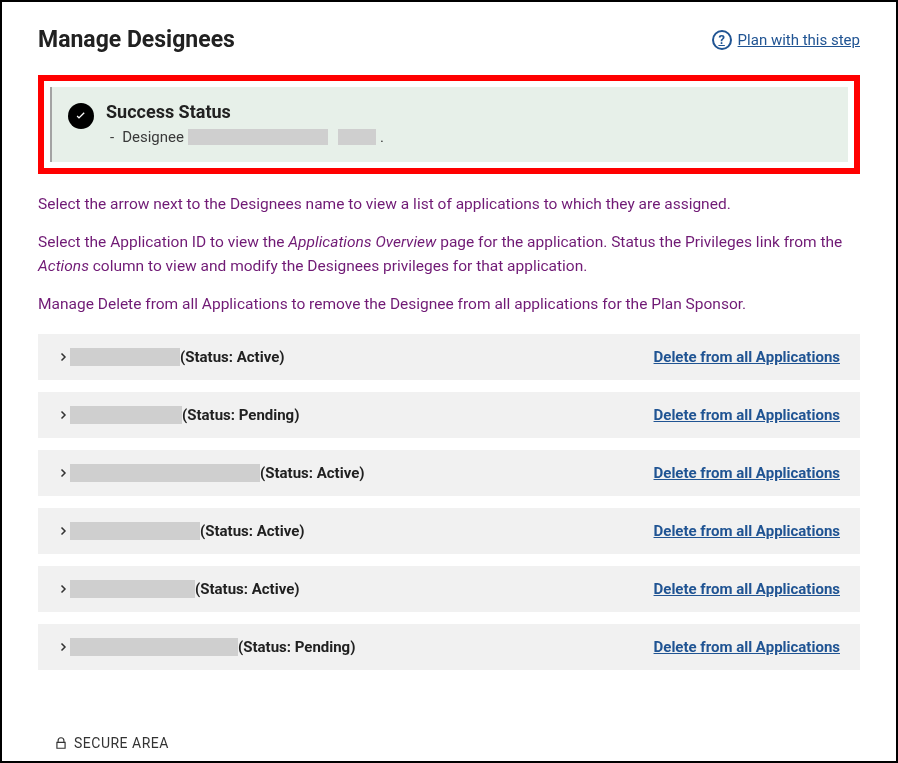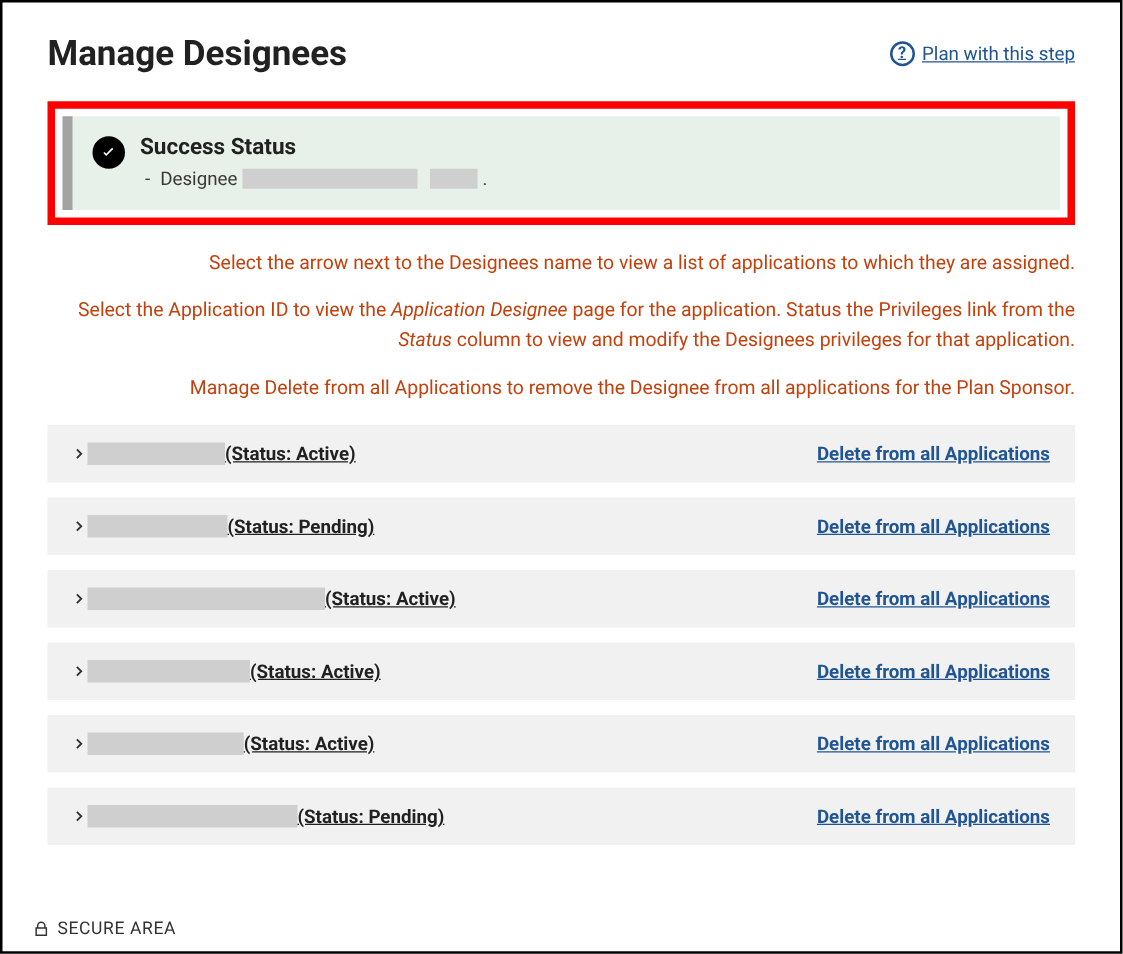--- a/index.html
+++ b/index.html
@@ -17,21 +17,21 @@
     padding: 24px 36px 12px 36px;
     position: relative;
   }
   .header-row {
     display: flex;
     justify-content: space-between;
     align-items: center;
     margin-bottom: 22px;
   }
   .page-title {
-    font-size: 28px;
+    font-size: 23px;
     font-weight: 700;
     margin: 0;
   }
   .help-link {
     display: flex;
     align-items: center;
     gap: 6px;
     color: #205493;
     text-decoration: underline;
     font-size: 15px;
@@ -45,21 +45,21 @@
     color: #205493;
   }
 
   .highlight-box {
     border: 6px solid #ff0000;
     padding: 6px;
     margin-bottom: 18px;
   }
   .success-banner {
     background: #e7f0e9;
-    border-left: 8px solid #a3a3a3;
+    border-left: 2px solid #a3a3a3;
     padding: 14px 18px 16px 16px;
     display: flex;
     align-items: flex-start;
     gap: 12px;
   }
   .success-icon {
     width: 26px; height: 26px;
     background: #000;
     border-radius: 50%;
     flex-shrink: 0;
@@ -85,42 +85,40 @@
   .redact {
     display: inline-block;
     background: #cfcfcf;
     height: 16px;
     vertical-align: middle;
   }
 
   .intro-text {
     font-size: 15.5px;
     line-height: 1.55;
-    color: #c2410c;
+    color: #701a75;
     margin: 0 0 14px 0;
-    text-align: right;
   }
   .intro-text strong { font-weight: 400; }
   .intro-text em { font-style: italic; }
 
   .designee-list { margin-top: 18px; }
   .designee-row {
     background: #f1f1f1;
     padding: 14px 20px 14px 18px;
     margin-bottom: 12px;
     display: flex;
     align-items: center;
     justify-content: space-between;
   }
   .row-left {
     display: flex;
     align-items: center;
     font-size: 15px;
     font-weight: 700;
-    text-decoration: underline;
   }
   .chevron {
     width: 14px; height: 14px;
     display: flex; align-items: center; justify-content: center;
   }
   .chevron svg { width: 12px; height: 12px; }
   .row-redact {
     background: #cfcfcf;
     height: 18px;
     display: inline-block;
@@ -130,21 +128,21 @@
     color: #205493;
     text-decoration: underline;
     font-weight: 700;
     font-size: 15px;
     cursor: pointer;
   }
 
   .secure-footer {
     position: absolute;
     bottom: 10px;
-    left: 24px;
+    left: 52px;
     display: flex;
     align-items: center;
     gap: 6px;
     font-size: 14px;
     letter-spacing: 0.5px;
     color: #333;
   }
   .lock-icon svg { width: 14px; height: 16px; display: block; }
 </style>
 </head>
@@ -176,21 +174,21 @@
           <span class="redact" style="width:38px; margin:0 4px 0 6px;"></span>
           <span>.</span>
         </div>
       </div>
     </div>
   </div>
 
   <p class="intro-text">Select the arrow next to the Designees name to view a list of applications to which they are assigned.</p>
 
   <p class="intro-text">
-    <span>Select the </span><strong>Application ID</strong><span> to view the </span><em>Application Designee</em><span> page for the application. Status the </span><strong>Privileges</strong><span> link from the </span><em>Status</em><span> column to view and modify the Designees privileges for that application.</span>
+    <span>Select the </span><strong>Application ID</strong><span> to view the </span><em>Applications Overview</em><span> page for the application. Status the </span><strong>Privileges</strong><span> link from the </span><em>Actions</em><span> column to view and modify the Designees privileges for that application.</span>
   </p>
 
   <p class="intro-text">
     <span>Manage </span><strong>Delete from all Applications</strong><span> to remove the Designee from all applications for the Plan Sponsor.</span>
   </p>
 
   <div class="designee-list" id="designee-list">
       <div class="designee-row">
         <div class="row-left">
           <span class="chevron">

